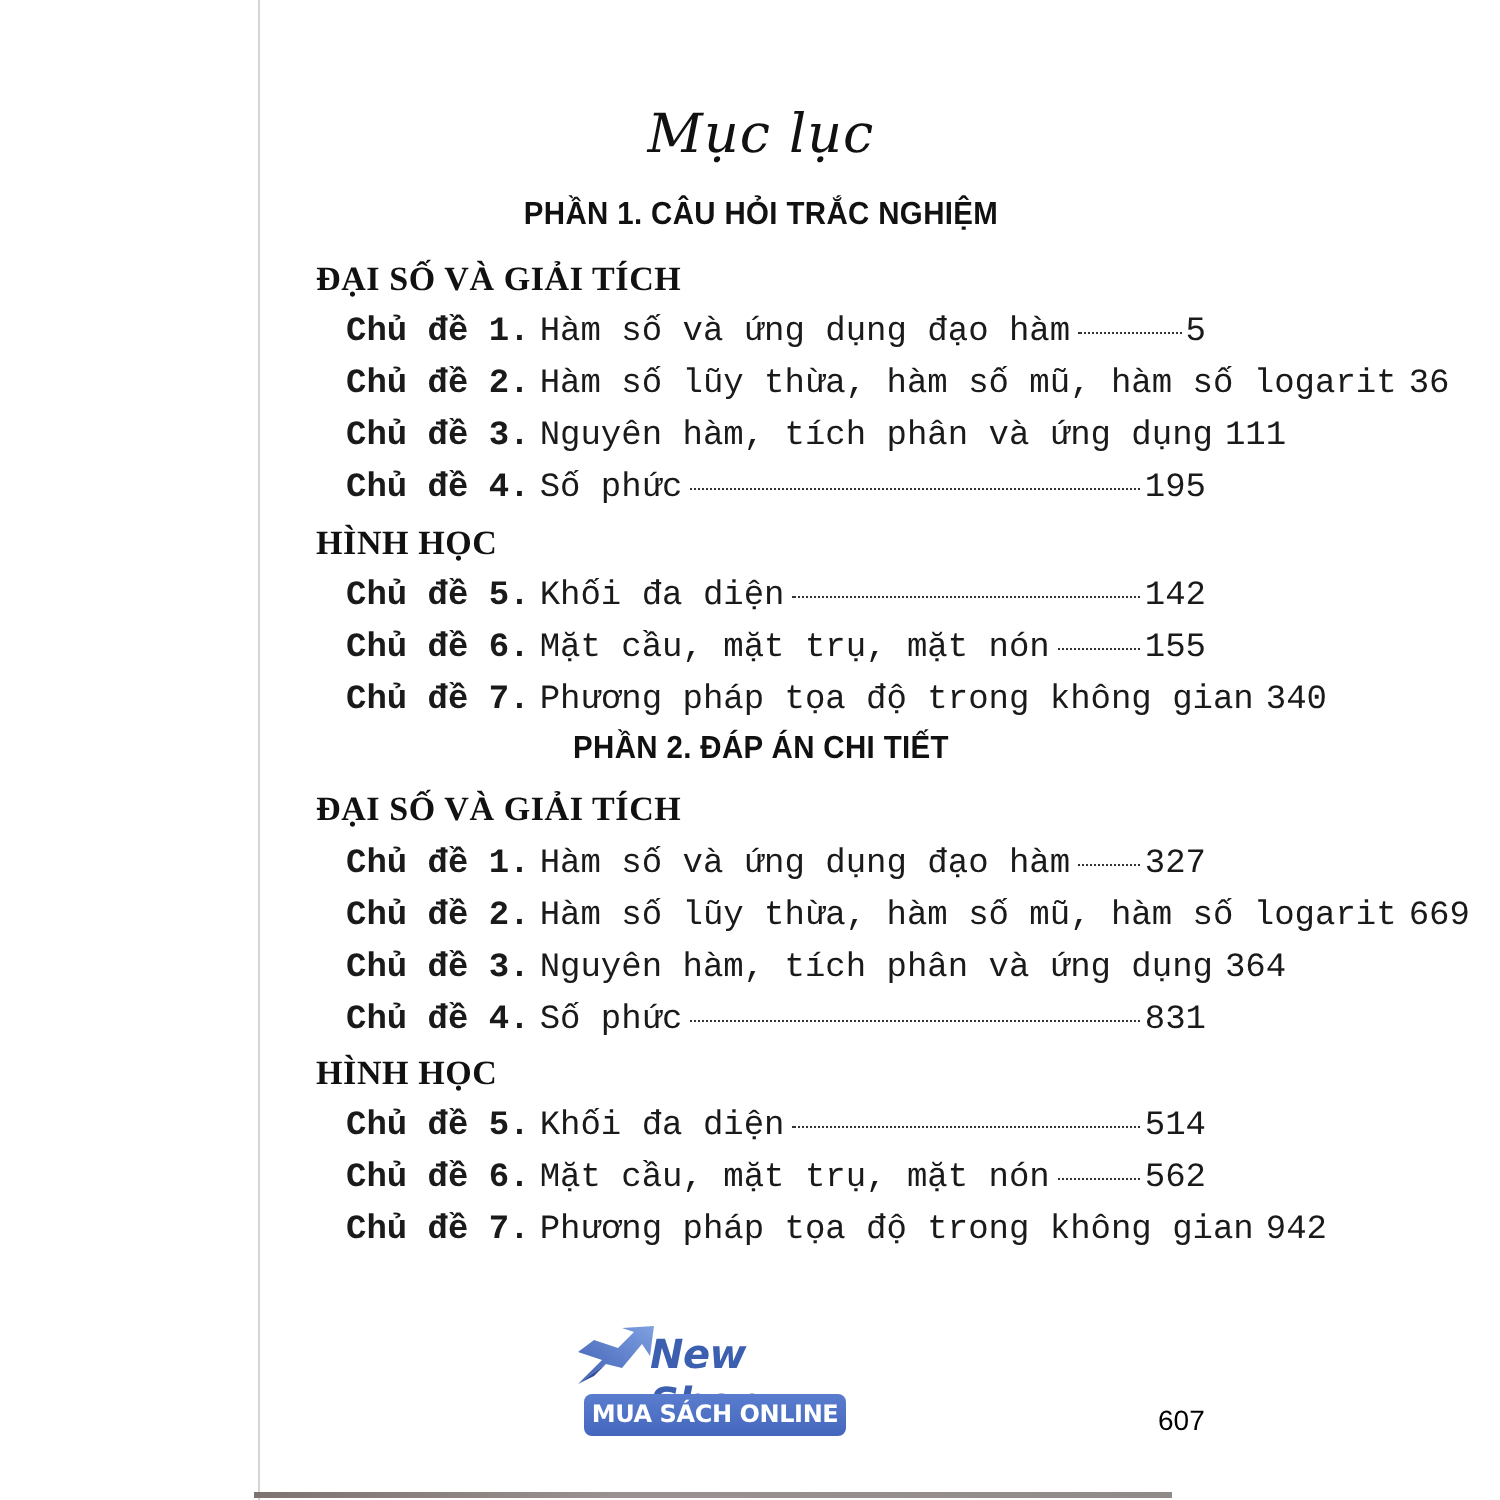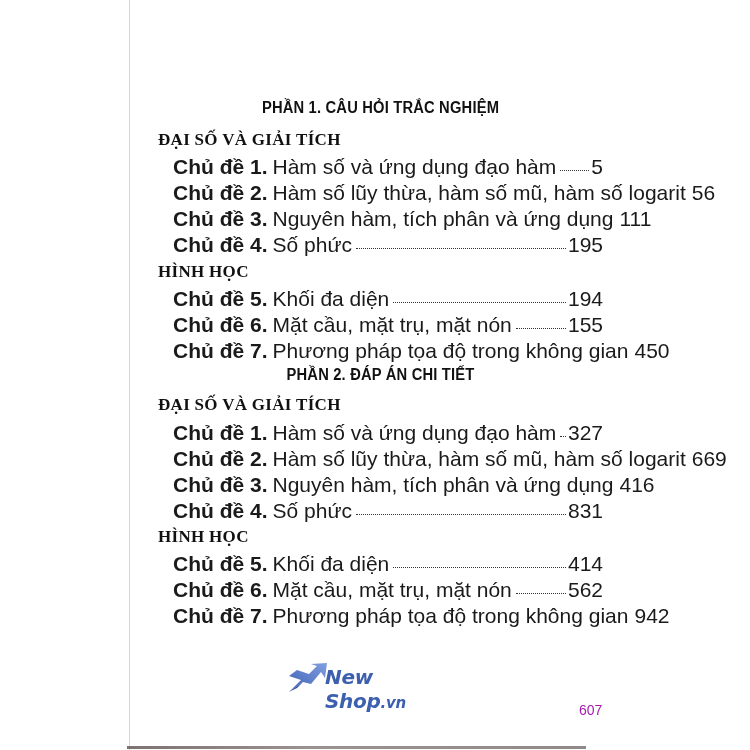--- a/index.html
+++ b/index.html
@@ -71,22 +71,22 @@
       letter-spacing: 0.3px;
       color: #111;
     }
     .toc-row {
       position: absolute;
       left: 15px;
       width: 430px;
       height: 20px;
       display: flex;
       align-items: baseline;
-      font-family: Liberation Sans, sans-serif;
-      font-size: 21px;
+      font-family: Liberation Mono, monospace;
+      font-size: 17px;
       color: #1a1a1a;
       white-space: nowrap;
     }
     .toc-row .label {
       font-weight: bold;
       margin-right: 5px;
     }
     .toc-row .topic {
       flex: 0 0 auto;
     }
@@ -146,80 +146,81 @@
       line-height: 21px;
       text-align: center;
       letter-spacing: -0.2px;
     }
     .page-number {
       position: absolute;
       left: 579px;
       top: 702px;
       font-family: "Liberation Sans", "DejaVu Sans", sans-serif;
       font-size: 14px;
-      color: #a21caf;
+      color: #000000;
     }
   </style>
 </head>
 <body>
 
 <div class="page-edge-left"></div>
 <div class="page-edge-bottom"></div>
 
 <div class="page">
 
+  <div class="toc-title">Mục lục</div>
 
   <div class="part-title" style="top:99px;">PHẦN 1. CÂU HỎI TRẮC NGHIỆM</div>
 
   <div class="section-heading" style="top:130px;">ĐẠI SỐ VÀ GIẢI TÍCH</div>
 
   <div class="toc-row" style="top:155px;">
     <span class="label">Chủ đề 1.</span>
     <span class="topic">Hàm số và ứng dụng đạo hàm</span>
     <span class="leader"></span>
     <span class="page-num">5</span>
   </div>
   <div class="toc-row" style="top:181px;">
     <span class="label">Chủ đề 2.</span>
     <span class="topic">Hàm số lũy thừa, hàm số mũ, hàm số logarit</span>
     <span class="leader"></span>
-    <span class="page-num">56</span>
+    <span class="page-num">36</span>
   </div>
   <div class="toc-row" style="top:207px;">
     <span class="label">Chủ đề 3.</span>
     <span class="topic">Nguyên hàm, tích phân và ứng dụng</span>
     <span class="leader"></span>
     <span class="page-num">111</span>
   </div>
   <div class="toc-row" style="top:233px;">
     <span class="label">Chủ đề 4.</span>
     <span class="topic">Số phức</span>
     <span class="leader"></span>
     <span class="page-num">195</span>
   </div>
 
   <div class="section-heading" style="top:262px;">HÌNH HỌC</div>
 
   <div class="toc-row" style="top:287px;">
     <span class="label">Chủ đề 5.</span>
     <span class="topic">Khối đa diện</span>
     <span class="leader"></span>
-    <span class="page-num">194</span>
+    <span class="page-num">142</span>
   </div>
   <div class="toc-row" style="top:313px;">
     <span class="label">Chủ đề 6.</span>
     <span class="topic">Mặt cầu, mặt trụ, mặt nón</span>
     <span class="leader"></span>
     <span class="page-num">155</span>
   </div>
   <div class="toc-row" style="top:339px;">
     <span class="label">Chủ đề 7.</span>
     <span class="topic">Phương pháp tọa độ trong không gian</span>
     <span class="leader"></span>
-    <span class="page-num">450</span>
+    <span class="page-num">340</span>
   </div>
 
   <div class="part-title" style="top:366px;">PHẦN 2. ĐÁP ÁN CHI TIẾT</div>
 
   <div class="section-heading" style="top:395px;">ĐẠI SỐ VÀ GIẢI TÍCH</div>
 
   <div class="toc-row" style="top:421px;">
     <span class="label">Chủ đề 1.</span>
     <span class="topic">Hàm số và ứng dụng đạo hàm</span>
     <span class="leader"></span>
@@ -228,36 +229,36 @@
   <div class="toc-row" style="top:447px;">
     <span class="label">Chủ đề 2.</span>
     <span class="topic">Hàm số lũy thừa, hàm số mũ, hàm số logarit</span>
     <span class="leader"></span>
     <span class="page-num">669</span>
   </div>
   <div class="toc-row" style="top:473px;">
     <span class="label">Chủ đề 3.</span>
     <span class="topic">Nguyên hàm, tích phân và ứng dụng</span>
     <span class="leader"></span>
-    <span class="page-num">416</span>
+    <span class="page-num">364</span>
   </div>
   <div class="toc-row" style="top:499px;">
     <span class="label">Chủ đề 4.</span>
     <span class="topic">Số phức</span>
     <span class="leader"></span>
     <span class="page-num">831</span>
   </div>
 
   <div class="section-heading" style="top:527px;">HÌNH HỌC</div>
 
   <div class="toc-row" style="top:552px;">
     <span class="label">Chủ đề 5.</span>
     <span class="topic">Khối đa diện</span>
     <span class="leader"></span>
-    <span class="page-num">414</span>
+    <span class="page-num">514</span>
   </div>
   <div class="toc-row" style="top:578px;">
     <span class="label">Chủ đề 6.</span>
     <span class="topic">Mặt cầu, mặt trụ, mặt nón</span>
     <span class="leader"></span>
     <span class="page-num">562</span>
   </div>
   <div class="toc-row" style="top:604px;">
     <span class="label">Chủ đề 7.</span>
     <span class="topic">Phương pháp tọa độ trong không gian</span>
@@ -273,15 +274,16 @@
         <stop offset="0" stop-color="#3f5fb5"></stop>
         <stop offset="1" stop-color="#7fa0e0"></stop>
       </linearGradient>
     </defs>
     <path d="M2 30 L14 18 L2 14 L10 8 L22 12 L30 4 L24 2 L40 1 L38 16 L34 10 L24 22 L16 20 Z" fill="url(#ag)"></path>
     <path d="M2 30 L16 20 L10 26 Z" fill="#2f4a98"></path>
   </svg>
   <div class="logo-text">
     <span>New Shop</span><span class="tld">.vn</span>
   </div>
+  <div class="logo-badge">MUA SÁCH ONLINE</div>
 </div>
 
 <div class="page-number">607</div>
 
 </body></html>

